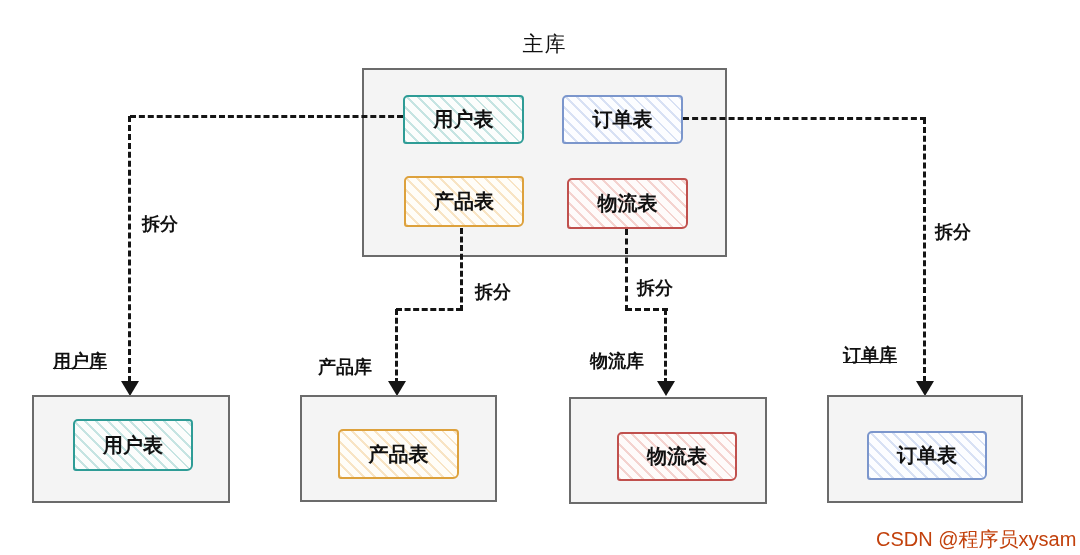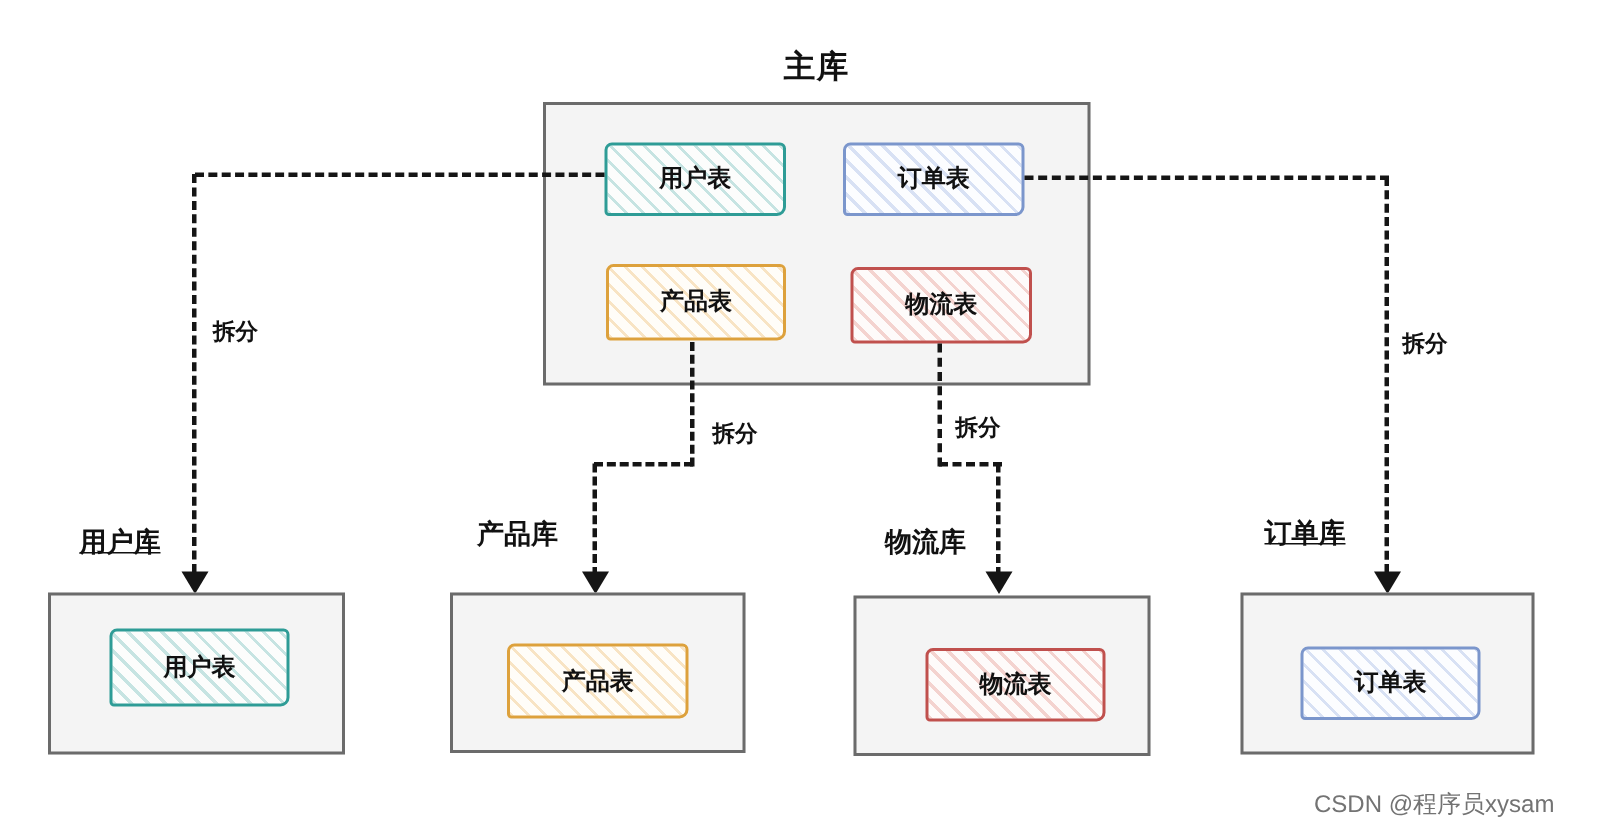--- a/index.html
+++ b/index.html
@@ -1,44 +1,44 @@
 <!DOCTYPE html>
 <html><head>
 <meta charset="utf-8">
 <style>
   html,body{margin:0;padding:0;background:#ffffff;}
   body{font-family:"Liberation Sans","DejaVu Sans",sans-serif;color:#111;}
   .canvas{position:relative;width:1080px;height:555px;background:#fff;overflow:hidden;}
 
   .page-title{position:absolute;left:362px;top:30px;width:365px;text-align:center;
-    font-size:21px;font-weight:700;letter-spacing:1px;}
+    font-size:21px;font-weight:400;letter-spacing:1px;}
 
   .container-box{position:absolute;background:#f4f4f4;border:2px solid #6b6b6b;box-sizing:border-box;}
   .main-box{left:362px;top:68px;width:365px;height:189px;}
 
   .db-label{position:absolute;font-size:18px;font-weight:600;white-space:nowrap;}
 
   .tbl{position:absolute;box-sizing:border-box;display:flex;align-items:center;justify-content:center;
-    font-size:16px;font-weight:600;border-radius:5px 4px 6px 3px;}
+    font-size:20px;font-weight:600;border-radius:5px 4px 6px 3px;}
   .tbl-teal{border:2.5px solid #2e9c96;
     background:repeating-linear-gradient(45deg,#c6e4e2 0 2px,rgba(0,0,0,0) 2px 8px),#fcfdfc;}
   .tbl-blue{border:2.5px solid #7b96cc;
     background:repeating-linear-gradient(45deg,#d8e1f4 0 2px,rgba(0,0,0,0) 2px 8px),#fcfdff;text-align:right;}
   .tbl-orange{border:2.5px solid #dda13c;
     background:repeating-linear-gradient(45deg,#f8e4c4 0 2px,rgba(0,0,0,0) 2px 8px),#fffdf8;}
   .tbl-red{border:2.5px solid #c0504d;
     background:repeating-linear-gradient(45deg,#f4d3cf 0 2px,rgba(0,0,0,0) 2px 8px),#fefbfa;}
 
   .dash-h{position:absolute;height:0;border-top:3px dashed #151515;}
   .dash-v{position:absolute;width:0;border-left:3px dashed #151515;}
   .arrowhead{position:absolute;width:0;height:0;border-left:9px solid rgba(0,0,0,0);
     border-right:9px solid rgba(0,0,0,0);border-top:15px solid #151515;}
-  .split-label{position:absolute;font-size:15px;font-weight:600;white-space:nowrap;}
+  .split-label{position:absolute;font-size:18px;font-weight:600;white-space:nowrap;}
 
-  .watermark{position:absolute;left:876px;top:526px;font-size:16px;color:#737373;white-space:nowrap;}
+  .watermark{position:absolute;left:876px;top:526px;font-size:20px;color:#c2410c;white-space:nowrap;}
 </style>
 </head>
 <body>
 
 <div class="canvas">
 
   <div class="page-title">主库</div>
 
   <div class="container-box main-box"></div>
   <div class="tbl tbl-teal" style="left:403px;top:95px;width:121px;height:49px;">用户表</div>
@@ -65,21 +65,21 @@
 
   <div class="dash-h" style="left:683px;top:117px;width:243px;"></div>
   <div class="dash-v" style="left:923px;top:118px;height:264px;"></div>
   <div class="arrowhead" style="left:916px;top:381px;"></div>
   <div class="split-label" style="left:935px;top:220px;">拆分</div>
 
   <div class="db-label" style="left:53px;top:349px;text-decoration:underline;">用户库</div>
   <div class="container-box" style="left:32px;top:395px;width:198px;height:108px;"></div>
   <div class="tbl tbl-teal" style="left:73px;top:419px;width:120px;height:52px;">用户表</div>
 
-  <div class="db-label" style="left:318px;top:344px;text-align:center;">产品库</div>
+  <div class="db-label" style="left:318px;top:355px;text-align:center;">产品库</div>
   <div class="container-box" style="left:300px;top:395px;width:197px;height:107px;"></div>
   <div class="tbl tbl-orange" style="left:338px;top:429px;width:121px;height:50px;">产品表</div>
 
   <div class="db-label" style="left:590px;top:349px;">物流库</div>
   <div class="container-box" style="left:569px;top:397px;width:198px;height:107px;"></div>
   <div class="tbl tbl-red" style="left:617px;top:432px;width:120px;height:49px;">物流表</div>
 
   <div class="db-label" style="left:843px;top:343px;text-decoration:underline;">订单库</div>
   <div class="container-box" style="left:827px;top:395px;width:196px;height:108px;"></div>
   <div class="tbl tbl-blue" style="left:867px;top:431px;width:120px;height:49px;">订单表</div>

